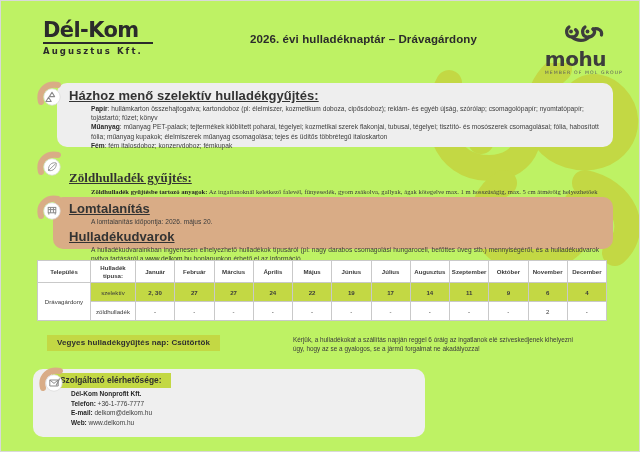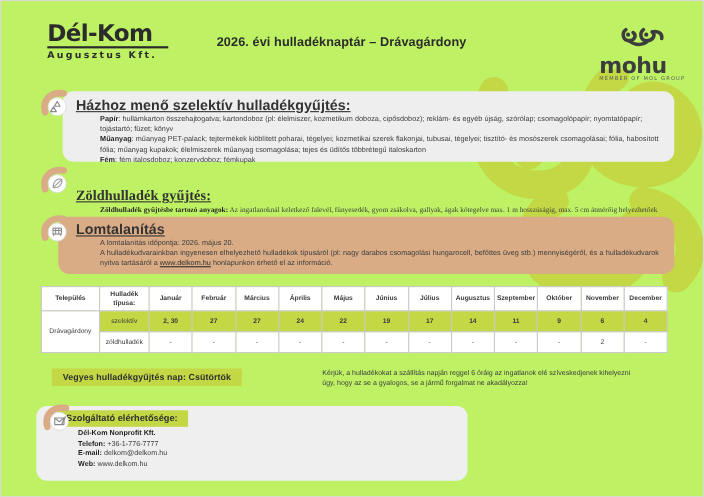--- a/index.html
+++ b/index.html
@@ -71,21 +71,21 @@
     letter-spacing: 2.1px;
     color: #2b2b2b;
     margin-top: 2px;
     font-family: "DejaVu Sans", sans-serif;
   }
   .doc-title {
     position: absolute;
     left: 196px;
     top: 32px;
     width: 280px;
-    text-align: left;
+    text-align: right;
     font-size: 11.5px;
     font-weight: bold;
     color: #2b2b2b;
     letter-spacing: 0.1px;
   }
   .logo-mohu {
     position: absolute;
     right: 18px;
     top: 20px;
     display: flex;
@@ -324,20 +324,21 @@
     <g fill="none" stroke="#8a8a8a" stroke-width="1">
       <rect x="11.2" y="12.4" width="7.6" height="5.4"></rect>
       <path d="M11.2 14.6 L18.8 14.6 M13.6 12.4 L13.6 17.8 M16.4 12.4 L16.4 17.8"></path>
       <path d="M11.8 17.8 L11.8 19.6 M18.2 17.8 L18.2 19.6"></path>
     </g>
   </svg>
   <div class="panel tan" style="left:52px; top:196px; width:560px; height:52px;">
     <div style="padding:4px 14px 0 16px;">
       <div class="p-title">Lomtalanítás</div>
       <p class="p-line indent">A lomtalanítás időpontja: 2026. május 20.</p>
+      <div class="p-title" style="margin-top:3px;">Hulladékudvarok</div>
       <p class="p-line indent justify"><span>A hulladékudvarainkban ingyenesen elhelyezhető hulladékok típusáról (pl: nagy darabos csomagolási hungarocell, befőttes üveg stb.) mennyiségéről, és a hulladékudvarok nyitva tartásáról a </span><span class="p-link">www.delkom.hu</span><span> honlapunkon érhető el az információ.</span></p>
     </div>
   </div>
 
   <div class="tbl-wrap">
     <table class="cal">
       <thead>
         <tr>
           <th class="col-town" rowspan="1">Település</th>
           <th class="col-type">Hulladék típusa:</th>

